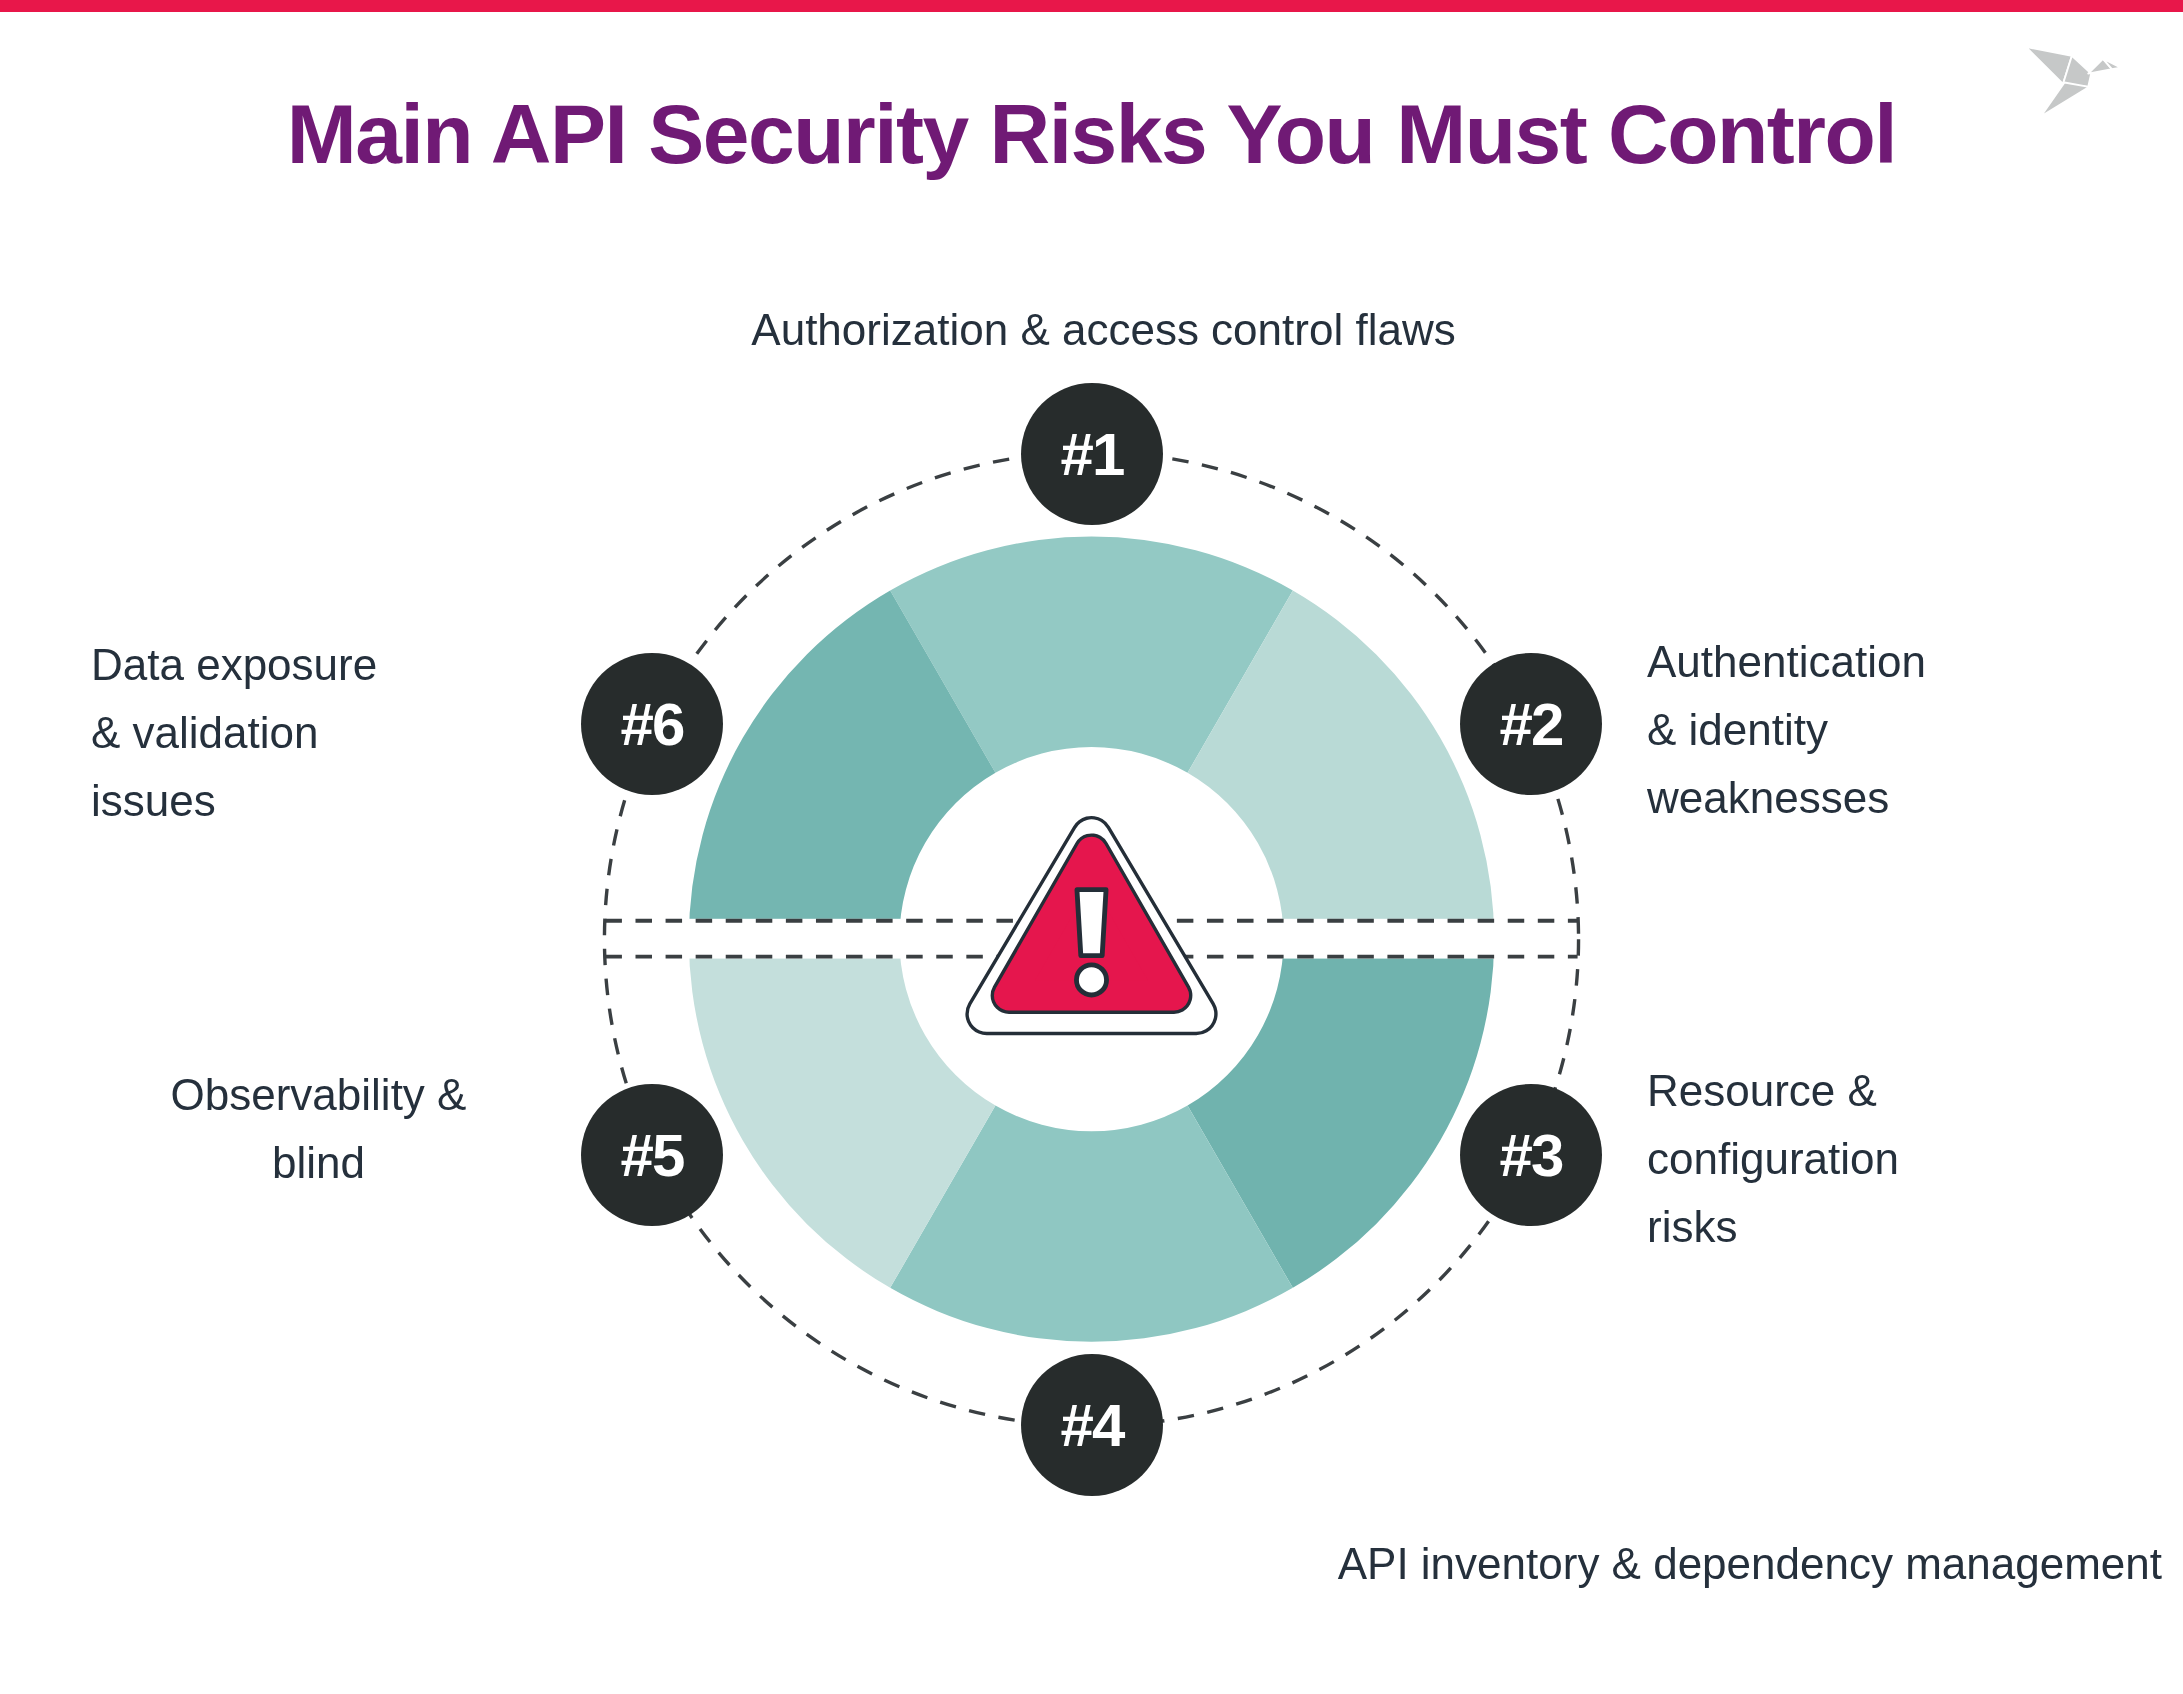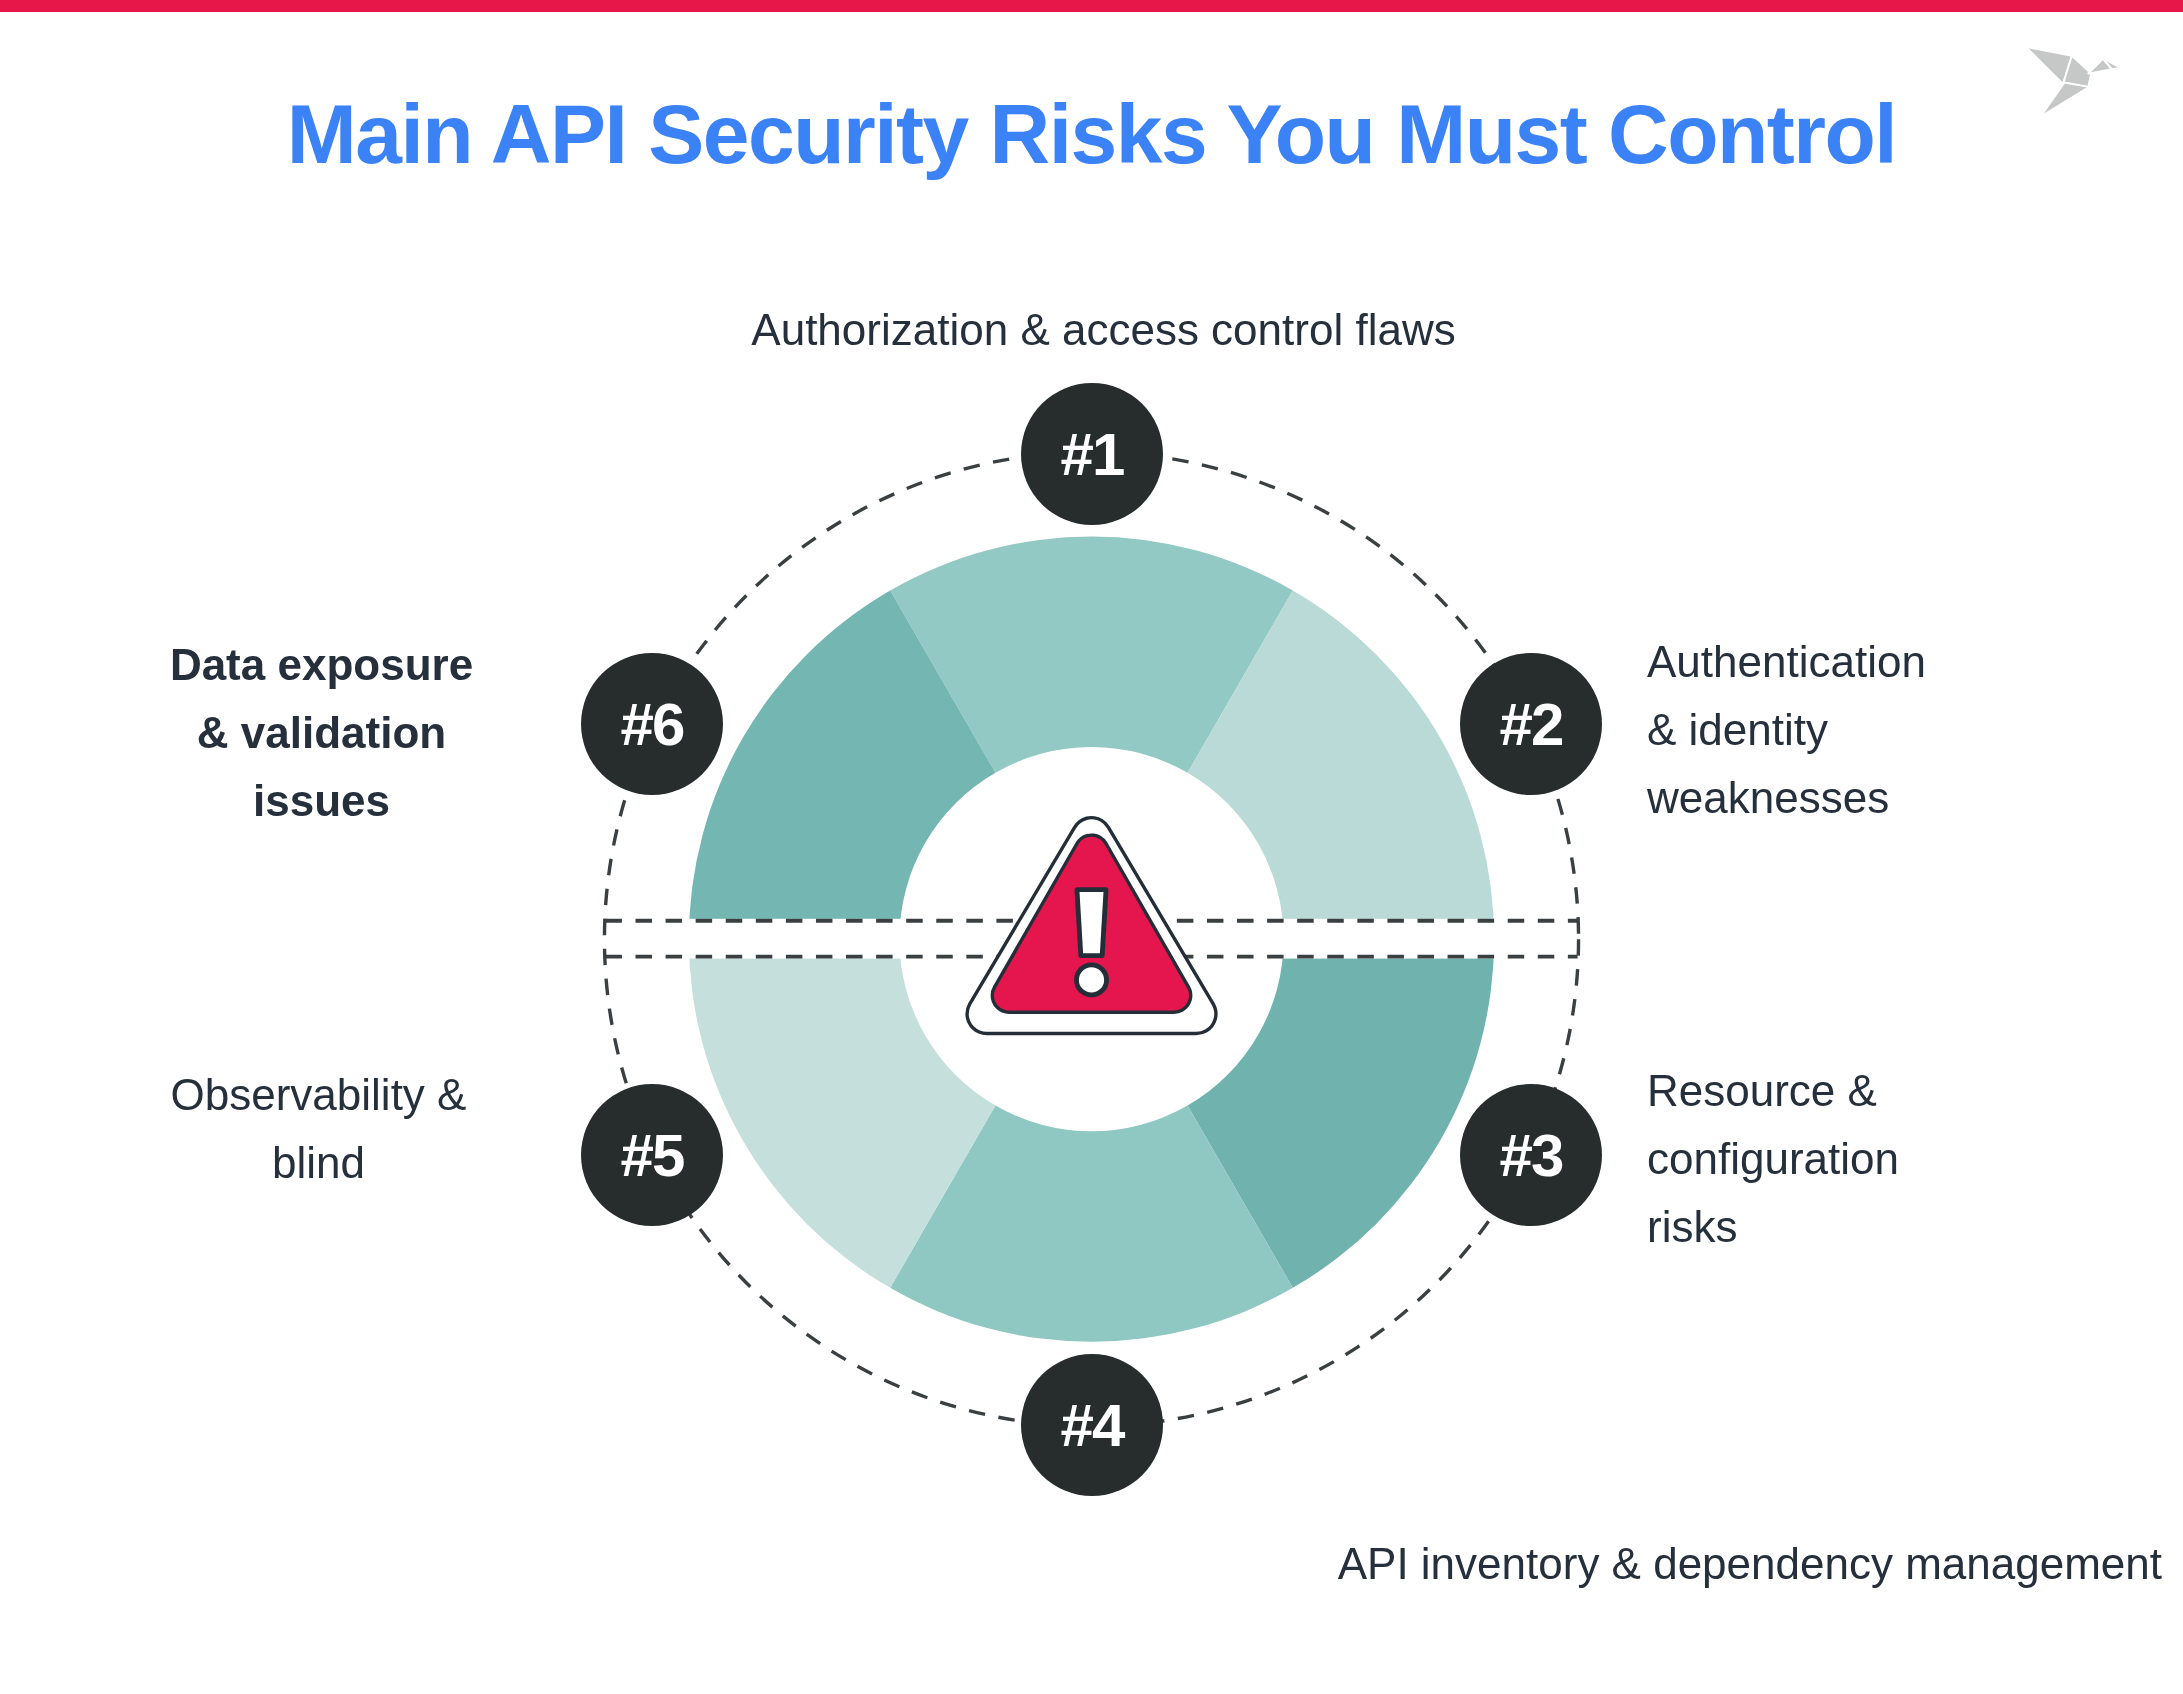--- a/index.html
+++ b/index.html
@@ -17,32 +17,32 @@
   .badge-2{left:1460px;top:653px;}
   .badge-3{left:1460px;top:1084px;}
   .badge-4{left:1021px;top:1354px;}
   .badge-5{left:581px;top:1084px;}
   .badge-6{left:581px;top:653px;}
   .lbl{position:absolute;font-size:44px;line-height:68px;}
   .lbl-top{left:12px;top:296px;width:2183px;text-align:center;}
   .lbl-bottom{left:0;top:1530px;width:2162px;text-align:right;}
   .lbl-r-up{left:1647px;top:628px;text-align:left;}
   .lbl-r-low{left:1647px;top:1057px;text-align:left;}
-  .lbl-l-up{left:100px;top:631px;width:443px;text-align:center;font-weight:bold;}
+  .lbl-l-up{left:91px;top:631px;width:443px;text-align:left;}
   .lbl-l-low{left:97px;top:1061px;width:443px;text-align:center;}
   .lbl span{display:block;}
 </style>
 </head>
 <body>
 
 <div id="page">
 
   <div class="top-bar" style="background: rgb(232, 23, 74);"></div>
 
-  <h1 class="title" style="color: #3b82f6;">Main API Security Risks You Must Control</h1>
+  <h1 class="title" style="color: #701a75;">Main API Security Risks You Must Control</h1>
 
   <svg class="logo" viewBox="0 0 170 140">
     <g stroke="#ffffff" stroke-width="2.5" stroke-linejoin="round">
       <polygon points="8,22 70,34 58,72" fill="#c6c8c8"></polygon>
       <polygon points="58,72 70,34 96,58 92,76" fill="#c6c8c8"></polygon>
       <polygon points="92,58 112,38 124,52" fill="#c6c8c8"></polygon>
       <polygon points="112,38 136,50 124,52" fill="#c6c8c8"></polygon>
       <polygon points="60,70 93,76 28,116" fill="#c6c8c8"></polygon>
     </g>
   </svg>

